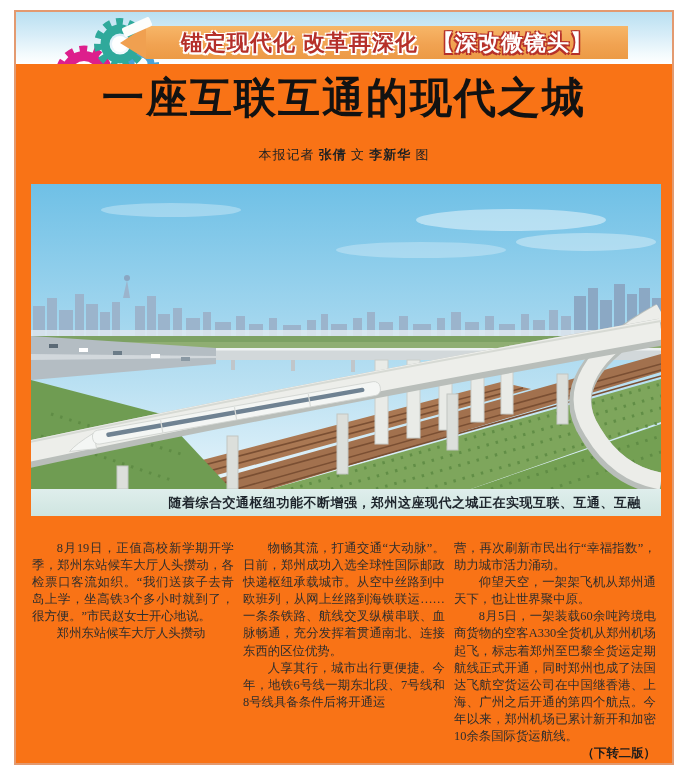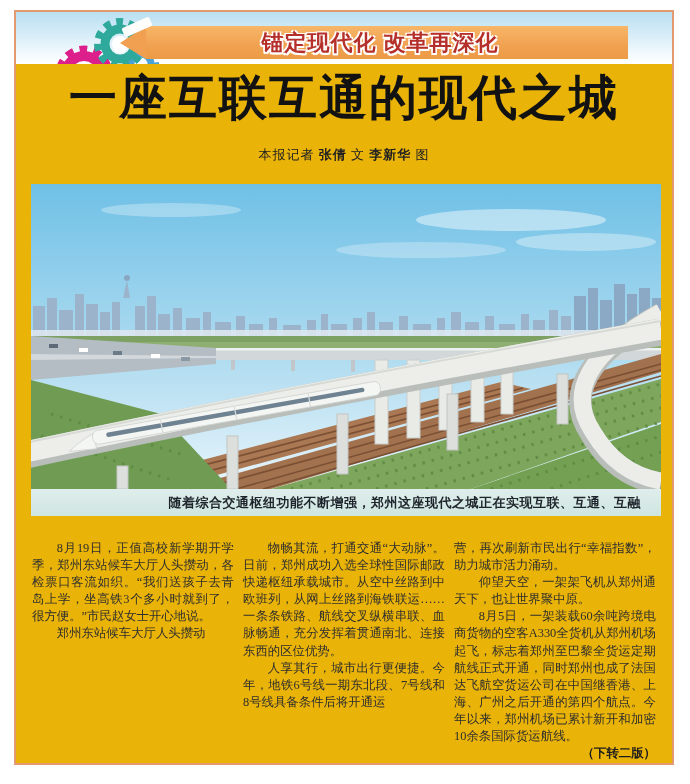--- a/index.html
+++ b/index.html
@@ -3,21 +3,21 @@
 <meta charset="utf-8">
 <style>
   html,body{margin:0;padding:0;}
   body{
     width:690px;height:784px;background:#ffffff;position:relative;
     font-family:"Liberation Serif", serif;
     -webkit-font-smoothing:antialiased;
   }
   .frame{
     position:absolute;left:14px;top:10px;width:660px;height:755px;
-    border:2px solid #e39a70;background:#eab308;box-sizing:border-box;overflow:hidden;
+    border:2px solid #e39a70;background:#f97316;box-sizing:border-box;overflow:hidden;
   }
   
   .topstrip{
     position:absolute;left:0;top:0;width:100%;height:52px;overflow:hidden;
     background:linear-gradient(180deg,#b9e0f1 0%,#d8edf8 45%,#f2fafd 80%,#ffffff 100%);
   }
   .gears{position:absolute;left:16px;top:2px;}
   .ribbon{
     position:absolute;left:130px;top:14px;width:482px;height:33px;
     background:linear-gradient(180deg,#f7b668 0%,#f1a352 55%,#ec9a45 100%);
@@ -40,21 +40,21 @@
     margin-right:14px;
   }
   .tag{
     color:#ffffff;
     text-shadow:-1.5px -1.5px 0 #b5302a,1.5px -1.5px 0 #b5302a,-1.5px 1.5px 0 #b5302a,1.5px 1.5px 0 #b5302a;
   }
   
   .headline{
     position:absolute;left:0;top:60px;width:100%;text-align:center;
     font-family:"Liberation Sans",sans-serif;font-weight:bold;
-    font-size:48px;line-height:52px;color:#121212;letter-spacing:2px;
+    font-size:42px;line-height:52px;color:#121212;letter-spacing:2px;
   }
   .byline{
     position:absolute;left:0;top:134px;width:100%;text-align:center;
     font-size:13px;color:#222;letter-spacing:1px;
   }
   .byline b{font-family:"Liberation Sans",sans-serif;}
   
   .photo{
     position:absolute;left:15px;top:172px;width:630px;height:332px;overflow:hidden;
   }
@@ -93,20 +93,21 @@
 
       <circle cx="109" cy="50" r="15" fill="none" stroke="#4aa3d8" stroke-width="6" stroke-dasharray="5 4.2"></circle>
       <circle cx="109" cy="50" r="10" fill="none" stroke="#4aa3d8" stroke-width="7"></circle>
 
       <circle cx="88" cy="30" r="22" fill="none" stroke="#2fa99b" stroke-width="8" stroke-dasharray="6.8 5.6"></circle>
       <circle cx="88" cy="30" r="15" fill="none" stroke="#2fa99b" stroke-width="9"></circle>
       <circle cx="88" cy="30" r="8" fill="#ffffff"></circle>
     </svg>
     <div class="ribbon">
       <span class="slogan">锚定现代化  改革再深化</span>
+      <span class="tag">【深改微镜头】</span>
     </div>
   </div>
 
   <div class="headline">一座互联互通的现代之城</div>
   <div class="byline">
     <span>本报记者</span>
     <b>张倩</b>
     <span>文</span>
     <b>李新华</b>
     <span>图</span>

